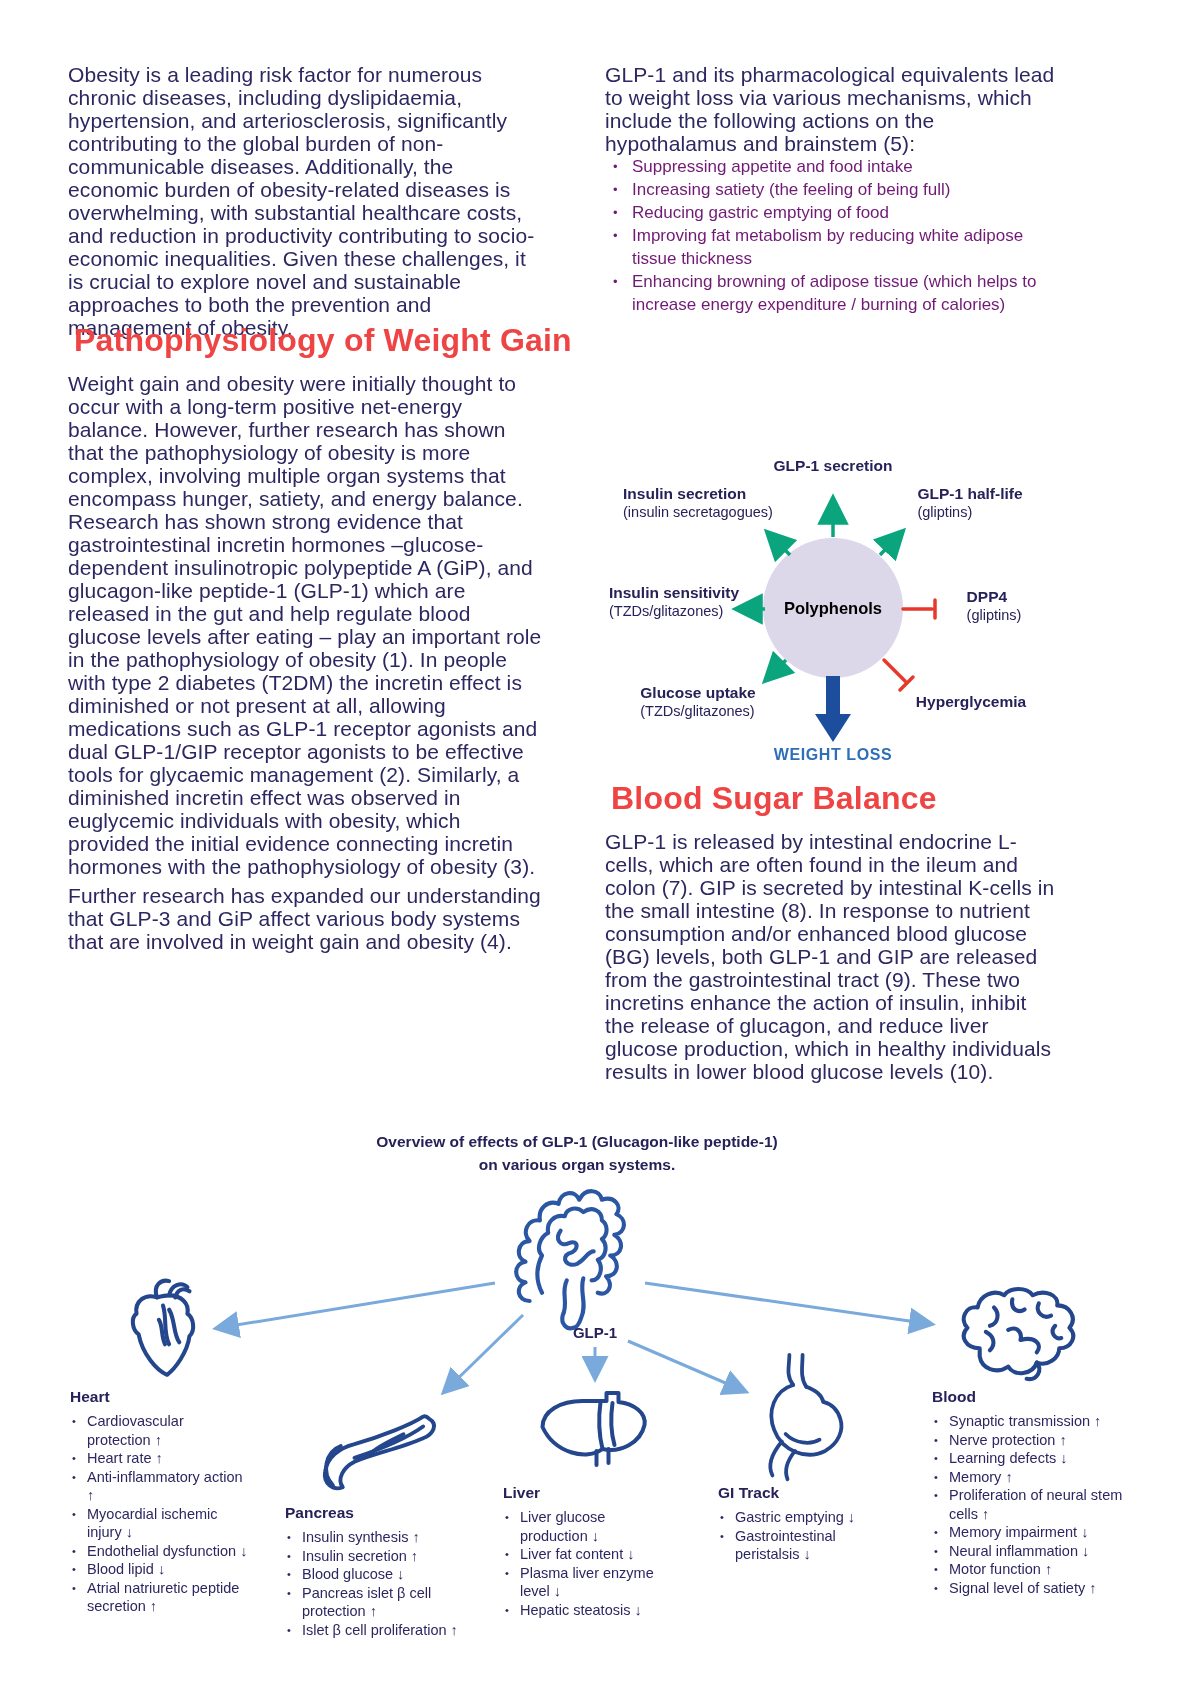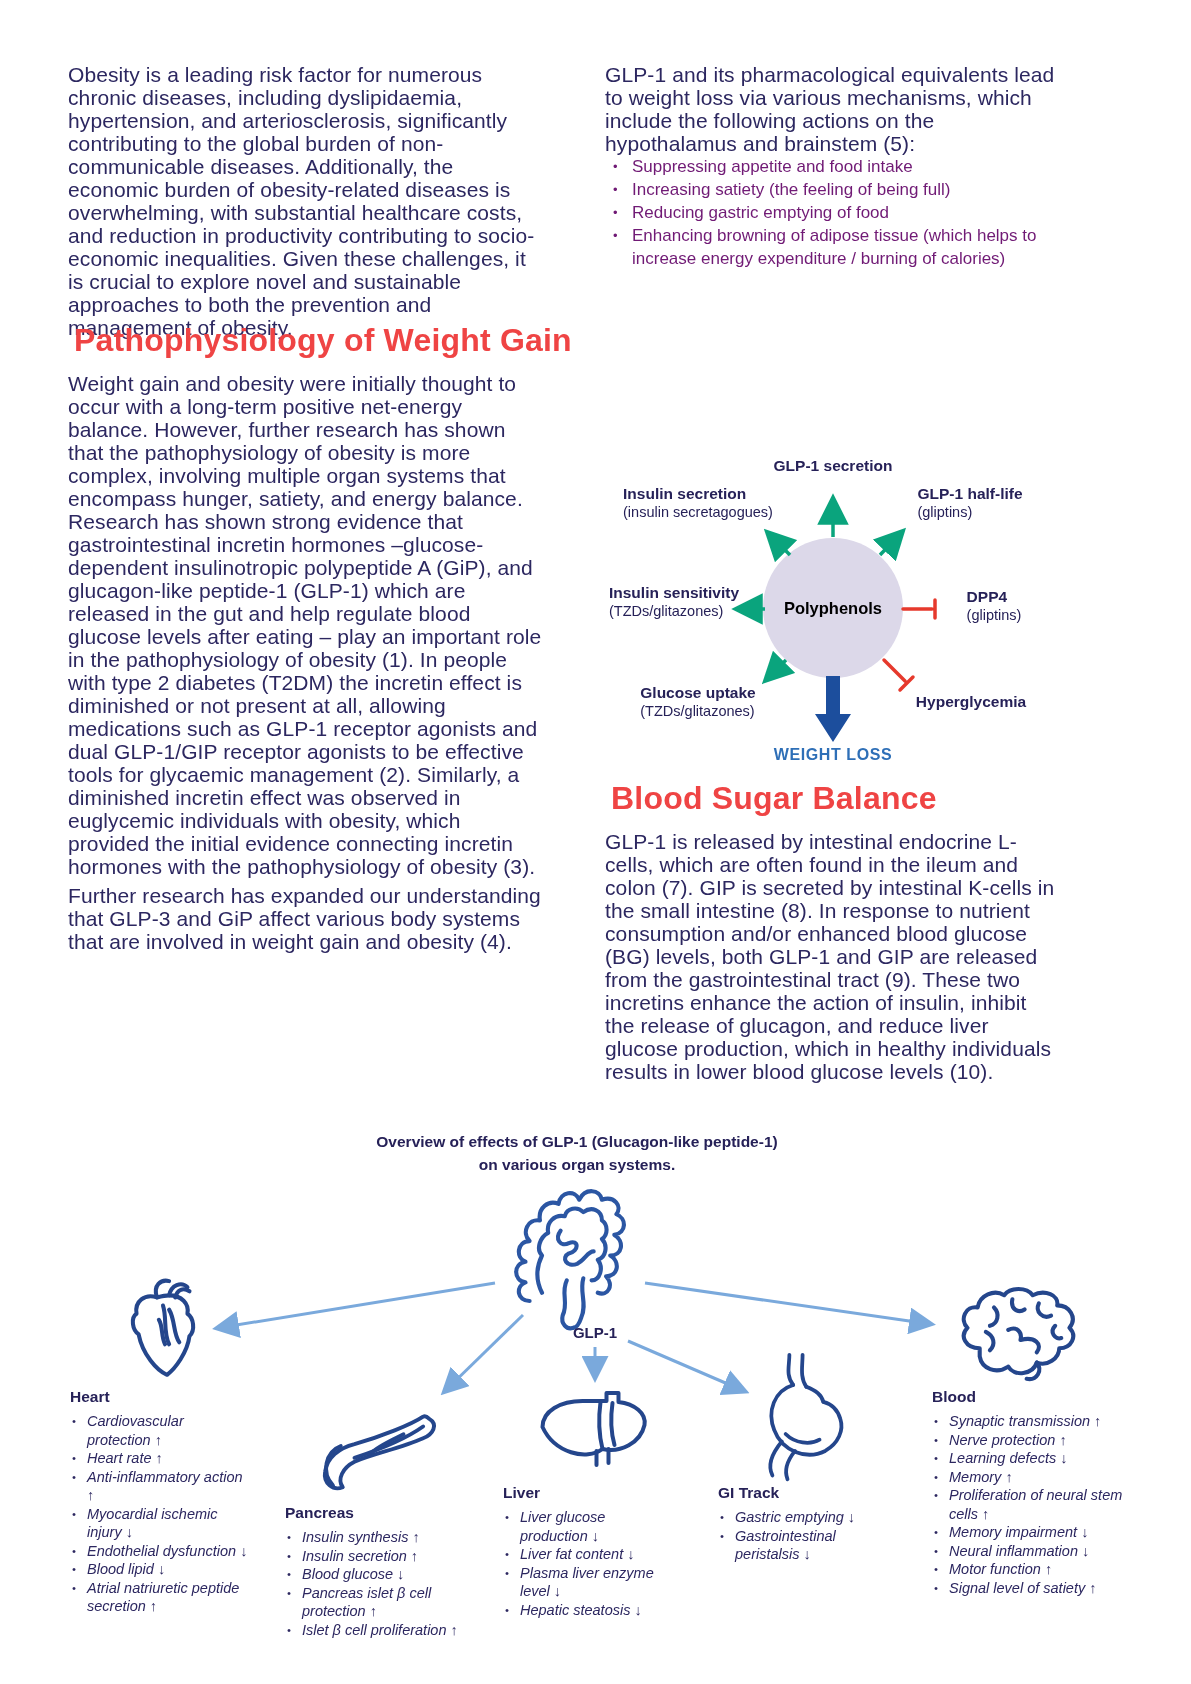--- a/index.html
+++ b/index.html
@@ -25,21 +25,21 @@
 
   
   .od { width:1191px; height:559px;padding-left:28px; }
   .od-title { position:absolute; left:262px; top:5px; width:630px; text-align:center;
               font-weight:800; font-size:15.5px; line-height:23px; color:#262158; }
   .glp1 { position:absolute; left:595px; top:199px; transform:translateX(-50%);
           font-weight:800; font-size:15px; color:#262158; }
   .organ-h { position:absolute; font-weight:800; font-size:15.5px; color:#262158; }
   ul.olist { position:absolute; list-style:none; margin:0; padding:0;
              font-size:14.5px; line-height:18.5px; color:#2c2760; }
-  ul.olist li { position:relative; padding-left:17px;font-style:italic; }
+  ul.olist li { position:relative; padding-left:17px; }
   ul.olist li::before { content:"•"; position:absolute; left:2px; top:0; font-size:11px; }
   .oicon { position:absolute; }
   .oicon path, .oicon circle { fill:none; stroke:#24468c; stroke-width:4; stroke-linecap:round; stroke-linejoin:round; }
   .oicon.light path { stroke:#2b56a3; }
 </style>
 </head>
 <body>
 
 <div class="page">
 
@@ -52,20 +52,21 @@
   <p class="body abs" style="left:68px; top:510px; width:478px">Research has shown strong evidence that gastrointestinal incretin hormones –glucose-dependent insulinotropic polypeptide A (GiP), and glucagon-like peptide-1 (GLP-1) which are released in the gut and help regulate blood glucose levels after eating – play an important role in the pathophysiology of obesity (1). In people with type 2 diabetes (T2DM) the incretin effect is diminished or not present at all, allowing medications such as GLP-1 receptor agonists and dual GLP-1/GIP receptor agonists to be effective tools for glycaemic management (2). Similarly, a diminished incretin effect was observed in euglycemic individuals with obesity, which provided the initial evidence connecting incretin hormones with the pathophysiology of obesity (3).</p>
 
   <p class="body abs" style="left:68px; top:884px; width:478px">Further research has expanded our understanding that GLP-3 and GiP affect various body systems that are involved in weight gain and obesity (4).</p>
 
   <p class="body abs" style="left:605px; top:63px; width:450px">GLP-1 and its pharmacological equivalents lead to weight loss via various mechanisms, which include the following actions on the hypothalamus and brainstem (5):</p>
 
   <ul class="bullets abs" style="left:605px; top:155px; width:450px">
     <li>Suppressing appetite and food intake</li>
     <li>Increasing satiety (the feeling of being full)</li>
     <li>Reducing gastric emptying of food</li>
+    <li>Improving fat metabolism by reducing white adipose tissue thickness</li>
     <li>Enhancing browning of adipose tissue (which helps to increase energy expenditure / burning of calories)</li>
   </ul>
 
 
   <div class="hub abs" style="left:560px; top:420px">
     <svg class="bg" width="500" height="358" viewBox="0 0 500 358">
       <defs>
         <marker id="ag" markerWidth="9" markerHeight="9" refX="6.5" refY="4.5" orient="auto">
           <path d="M0,0 L9,4.5 L0,9 z" fill="#0aa47d"></path>
         </marker>

